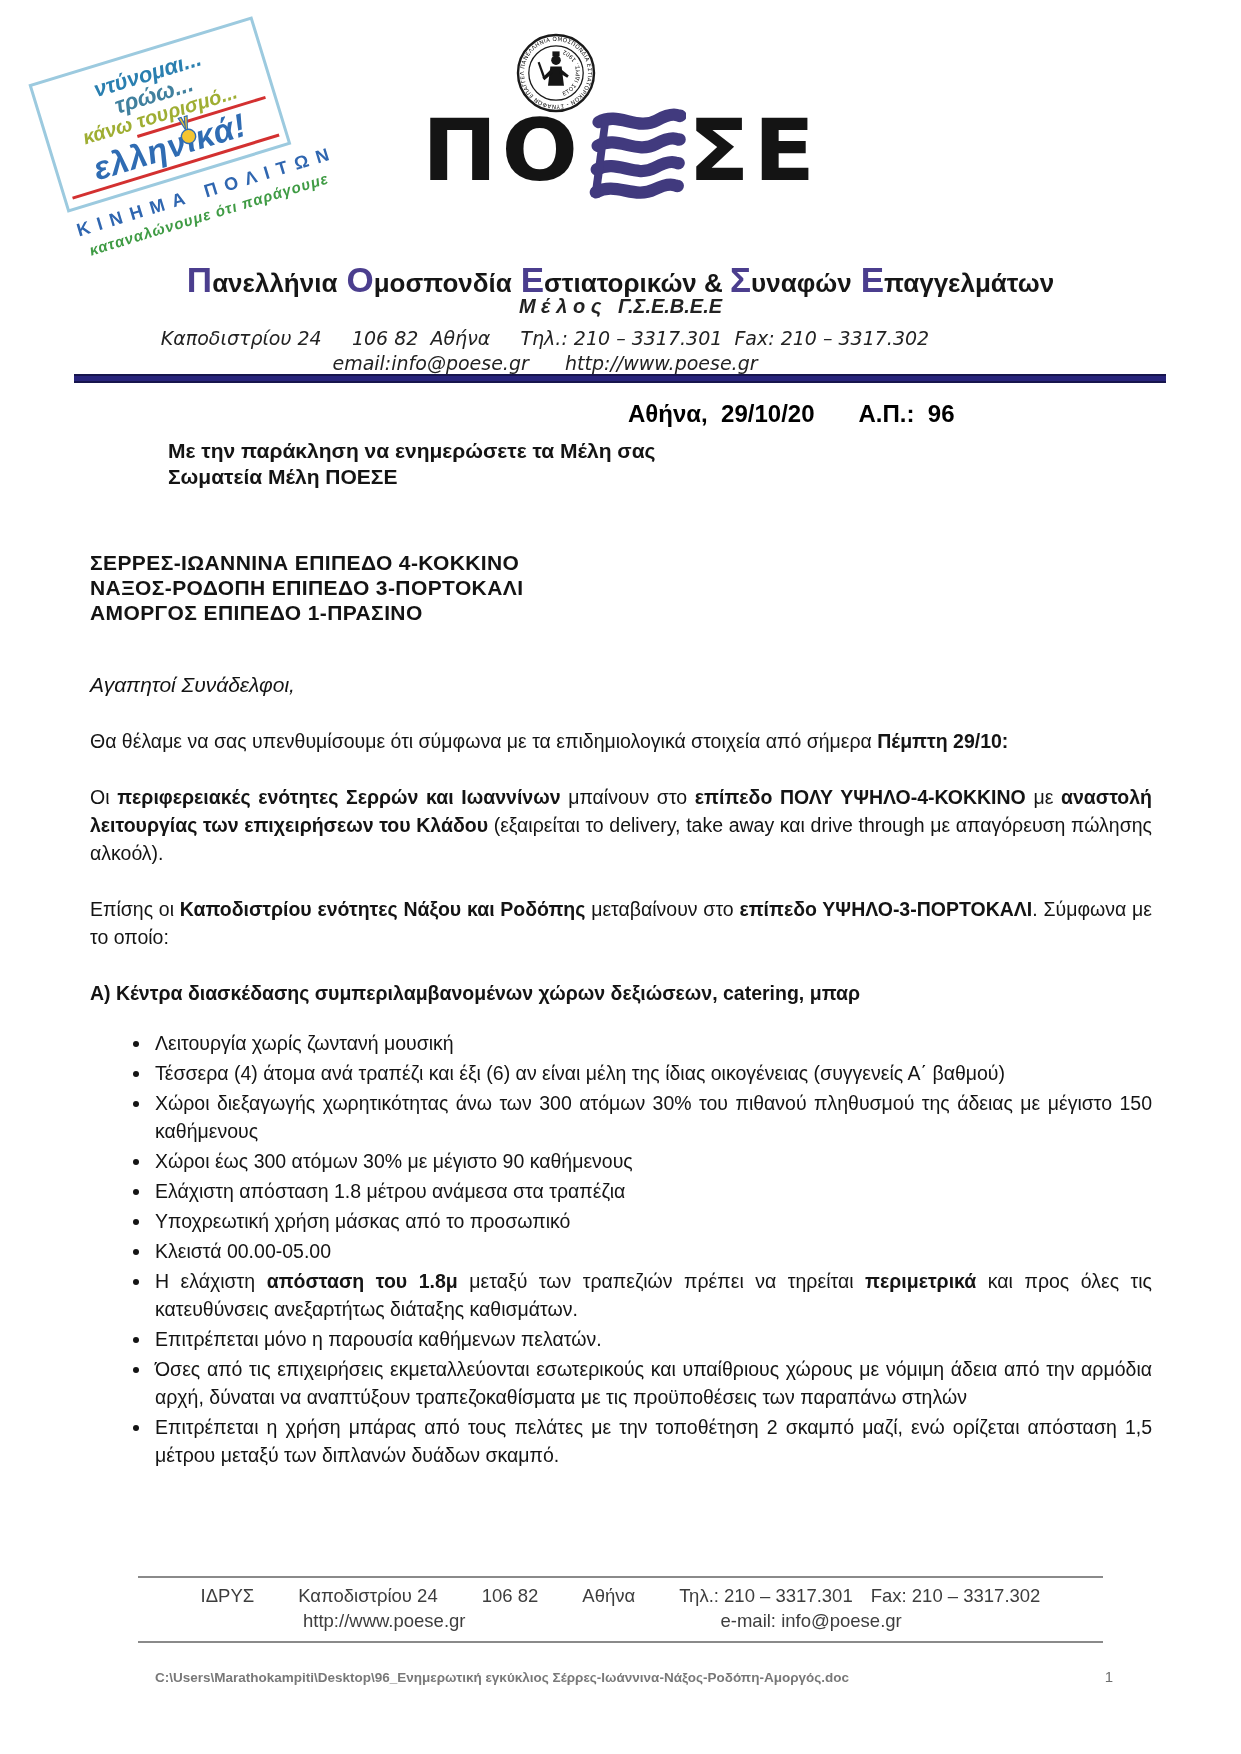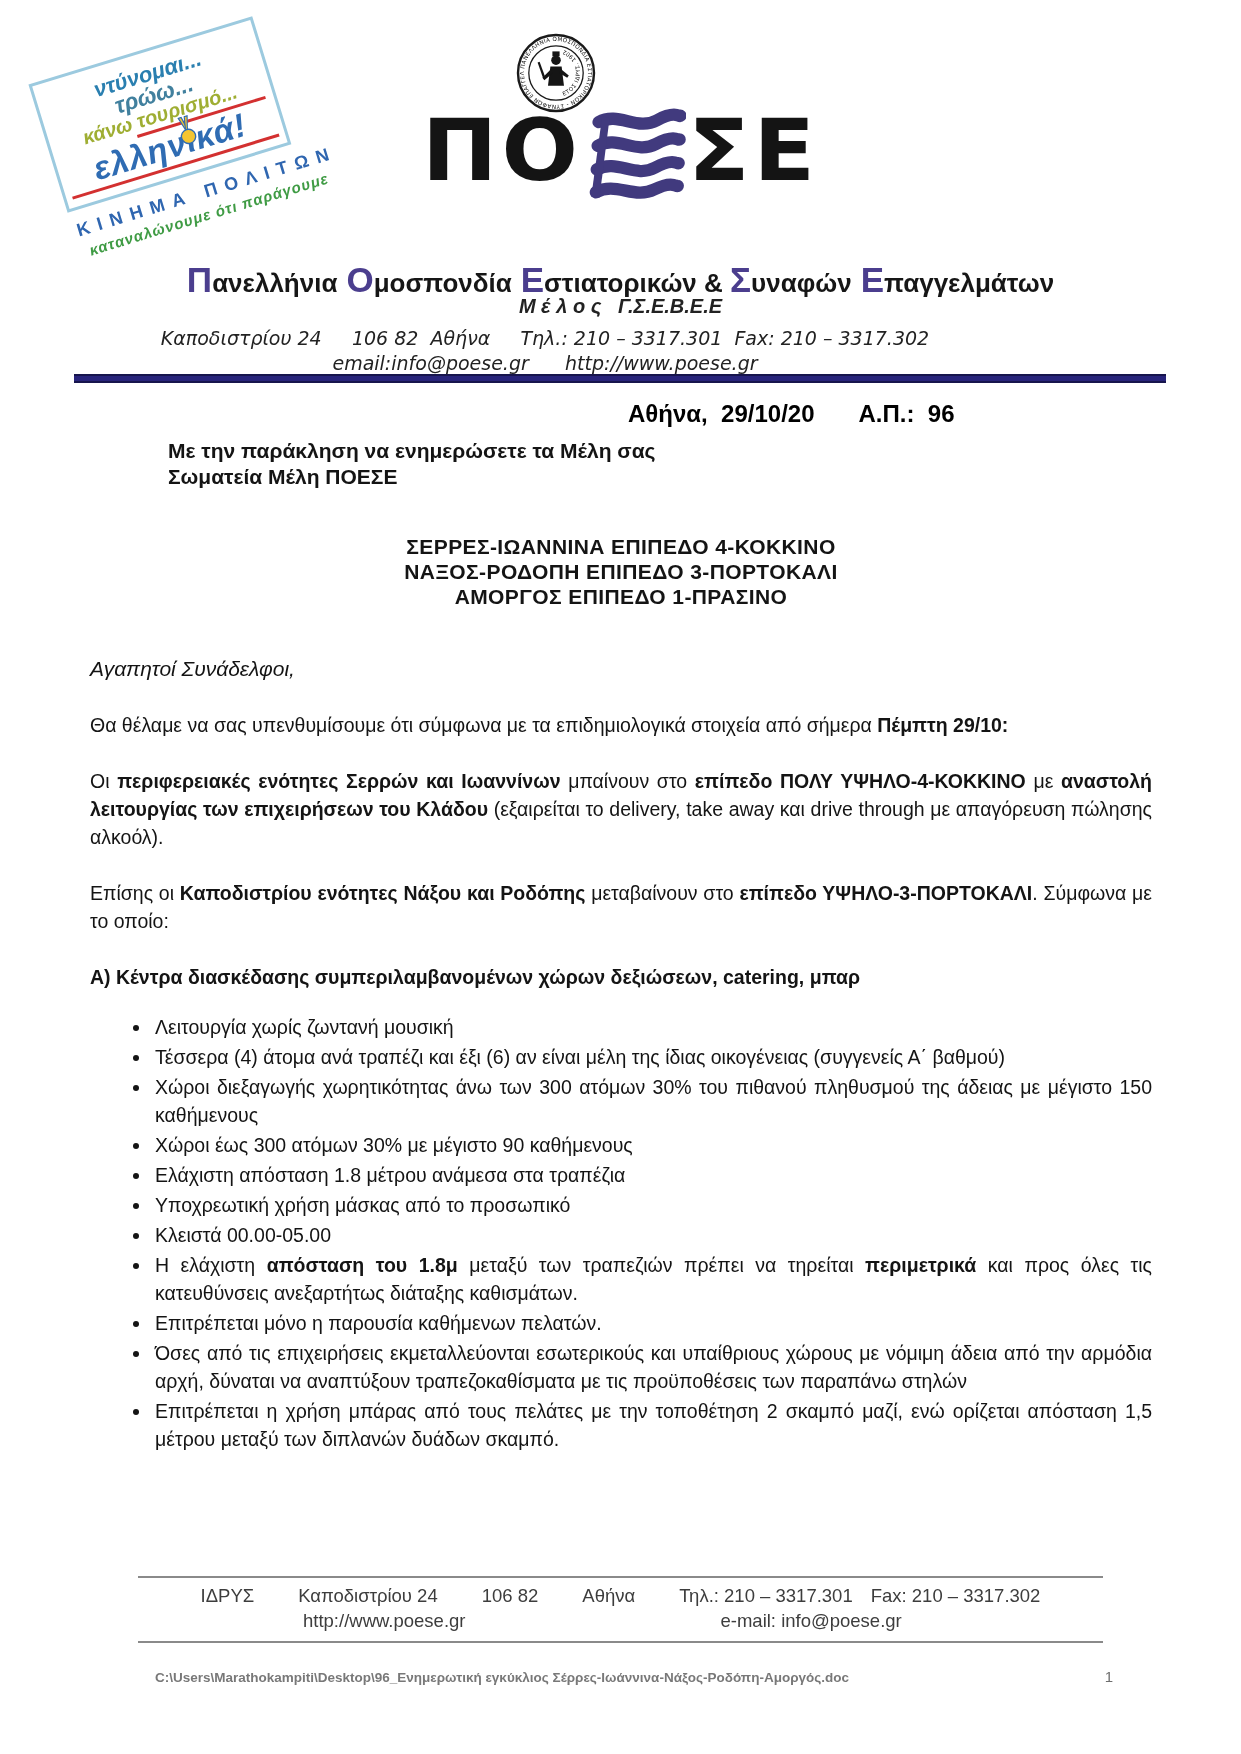--- a/index.html
+++ b/index.html
@@ -41,21 +41,21 @@
          font-family:"DejaVu Sans",sans-serif;font-size:19px;color:#222;white-space:pre-wrap;}
   .addr2{position:absolute;top:352px;left:85px;width:920px;text-align:center;font-style:italic;
          font-family:"DejaVu Sans",sans-serif;font-size:19px;color:#222;white-space:pre-wrap;}
   .rule{position:absolute;top:374px;left:74px;width:1092px;height:5px;background:#28247b;
         border-top:2px solid #17154d;border-bottom:2px solid #17154d;}
 
   
   .content{position:absolute;top:400px;left:90px;width:1062px;font-size:19.5px;line-height:28px;color:#141414;}
   .date-row{display:flex;padding-left:538px;gap:44px;font-weight:bold;font-size:24px;color:#000;white-space:pre;}
   .to-block{margin-left:78px;margin-top:10px;font-weight:bold;font-size:21px;line-height:26px;}
-  .subjects{margin-top:44px;text-align:center;font-weight:bold;font-size:21px;line-height:25px;letter-spacing:0.4px;}
+  .subjects{margin-top:60px;font-weight:bold;font-size:21px;line-height:25px;letter-spacing:0.4px;}
   .salutation{margin-top:46px;font-style:italic;font-size:21px;}
   .para{margin-top:28px;text-align:justify;}
   .section{margin-top:28px;font-weight:bold;}
   ul.rules{margin:22px 0 0 0;padding-left:62px;}
   ul.rules li{padding-left:3px;margin-bottom:2px;text-align:justify;}
 
   
   .footer{position:absolute;left:138px;top:1576px;width:965px;border-top:2px solid #8a8a8a;
           border-bottom:2px solid #8a8a8a;padding:7px 0 9px;color:#3d3d3d;font-size:18.5px;}
   .f1{display:flex;justify-content:center;white-space:pre;}

